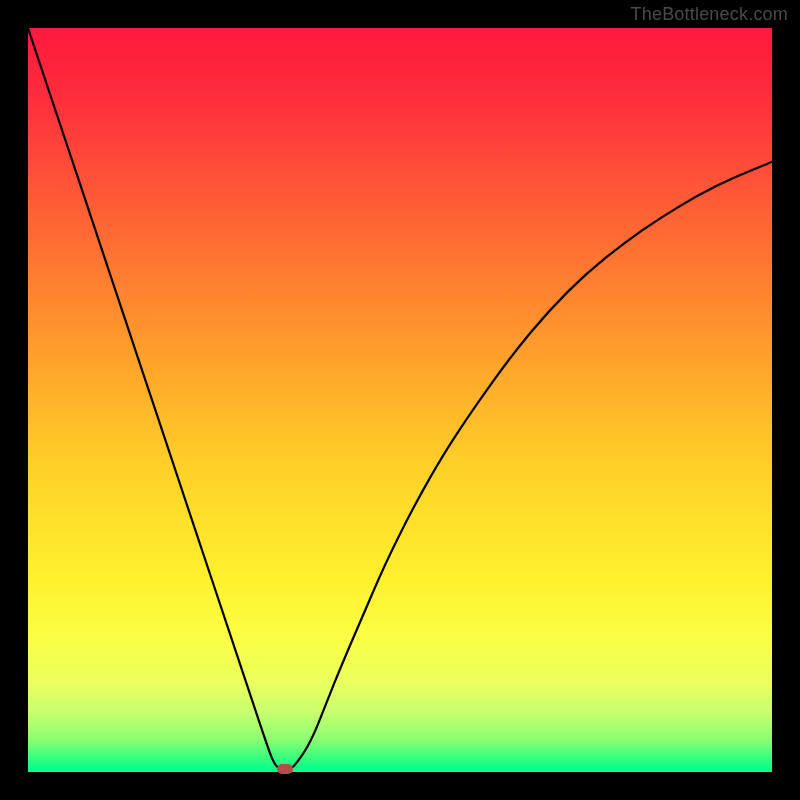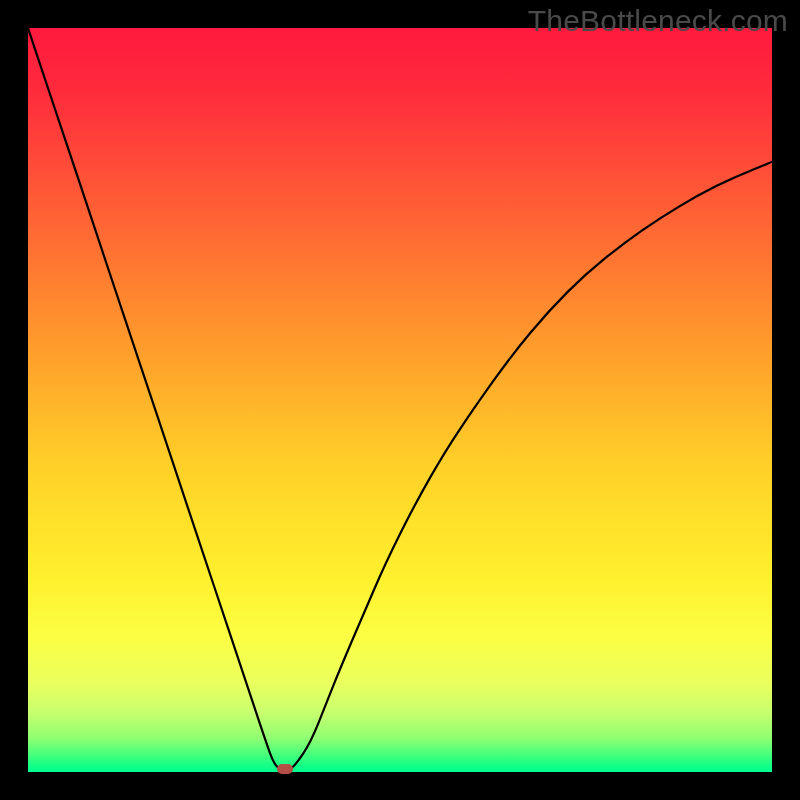--- a/index.html
+++ b/index.html
@@ -42,21 +42,21 @@
       #4cff7a 97.5%,
       #18ff86 99%,
       #00ff90 100%
     );
   }
   .watermark {
     position: absolute;
     top: 4px;
     right: 12px;
     color: #4a4a4a;
-    font-size: 30px;
+    font-size: 18px;
     font-weight: 500;
     letter-spacing: 0.2px;
     user-select: none;
   }
   svg.curve {
     position: absolute;
     left: 0;
     top: 0;
     width: 744px;
     height: 744px;

